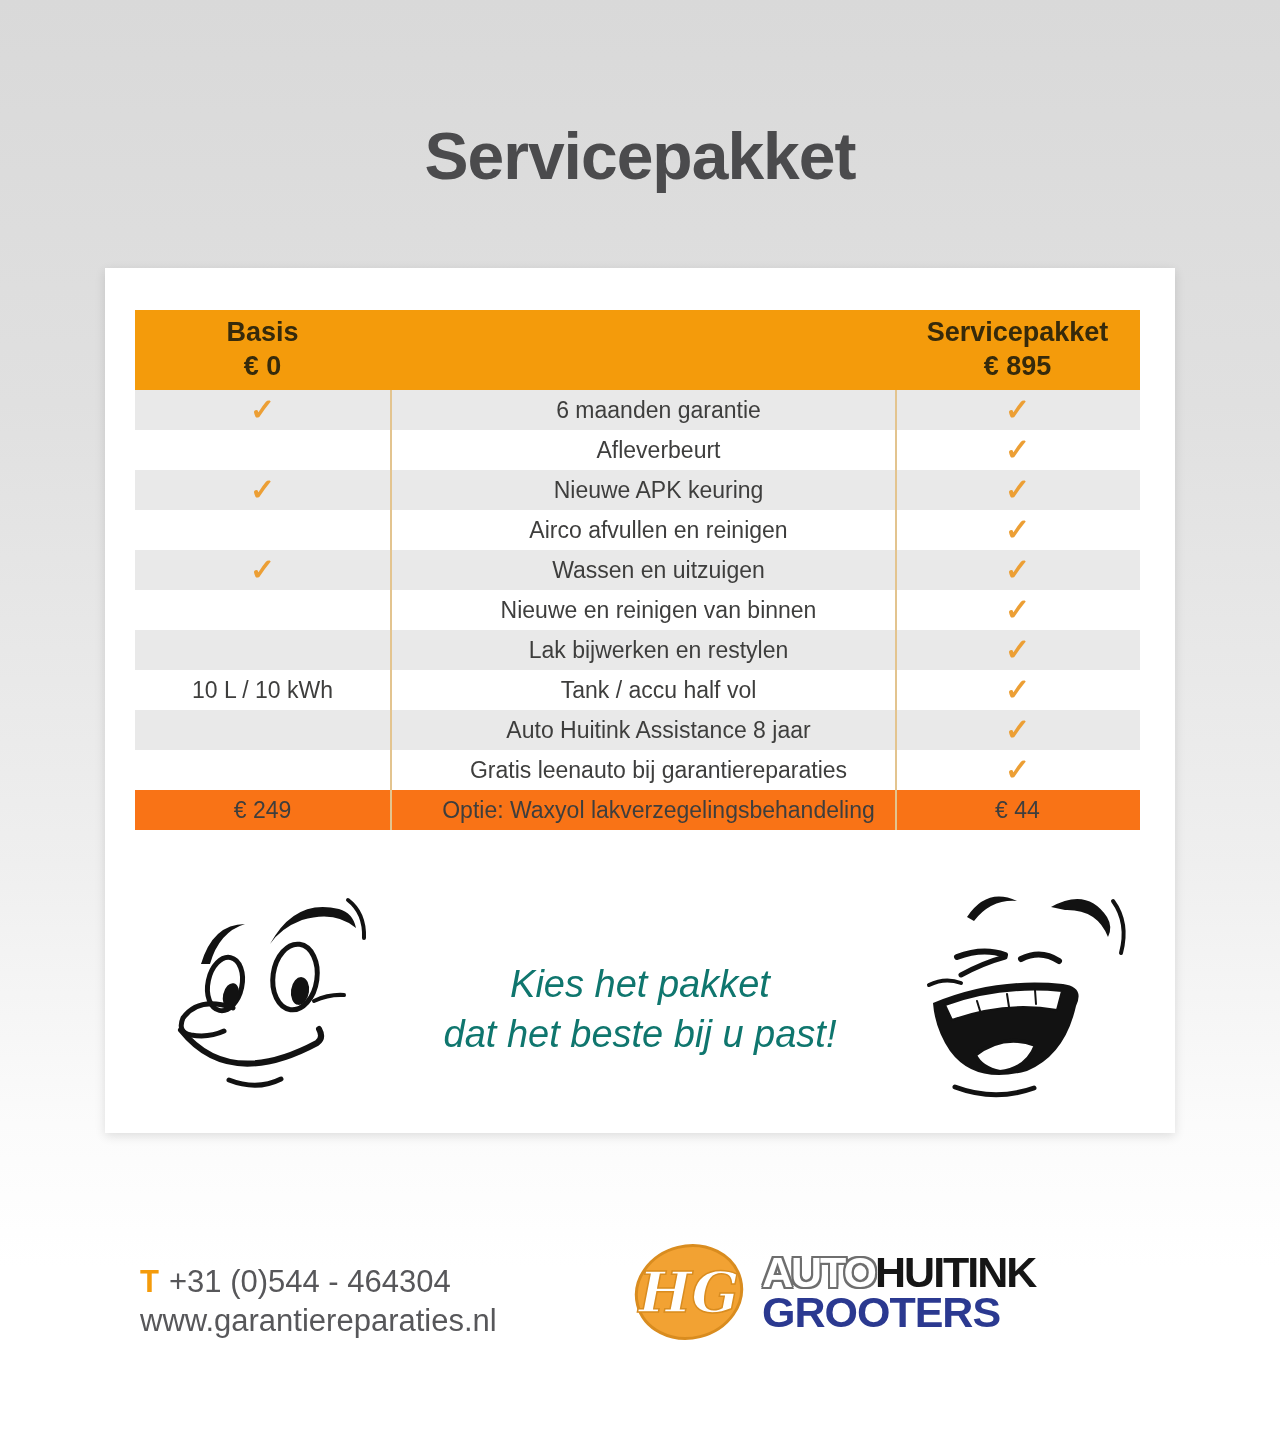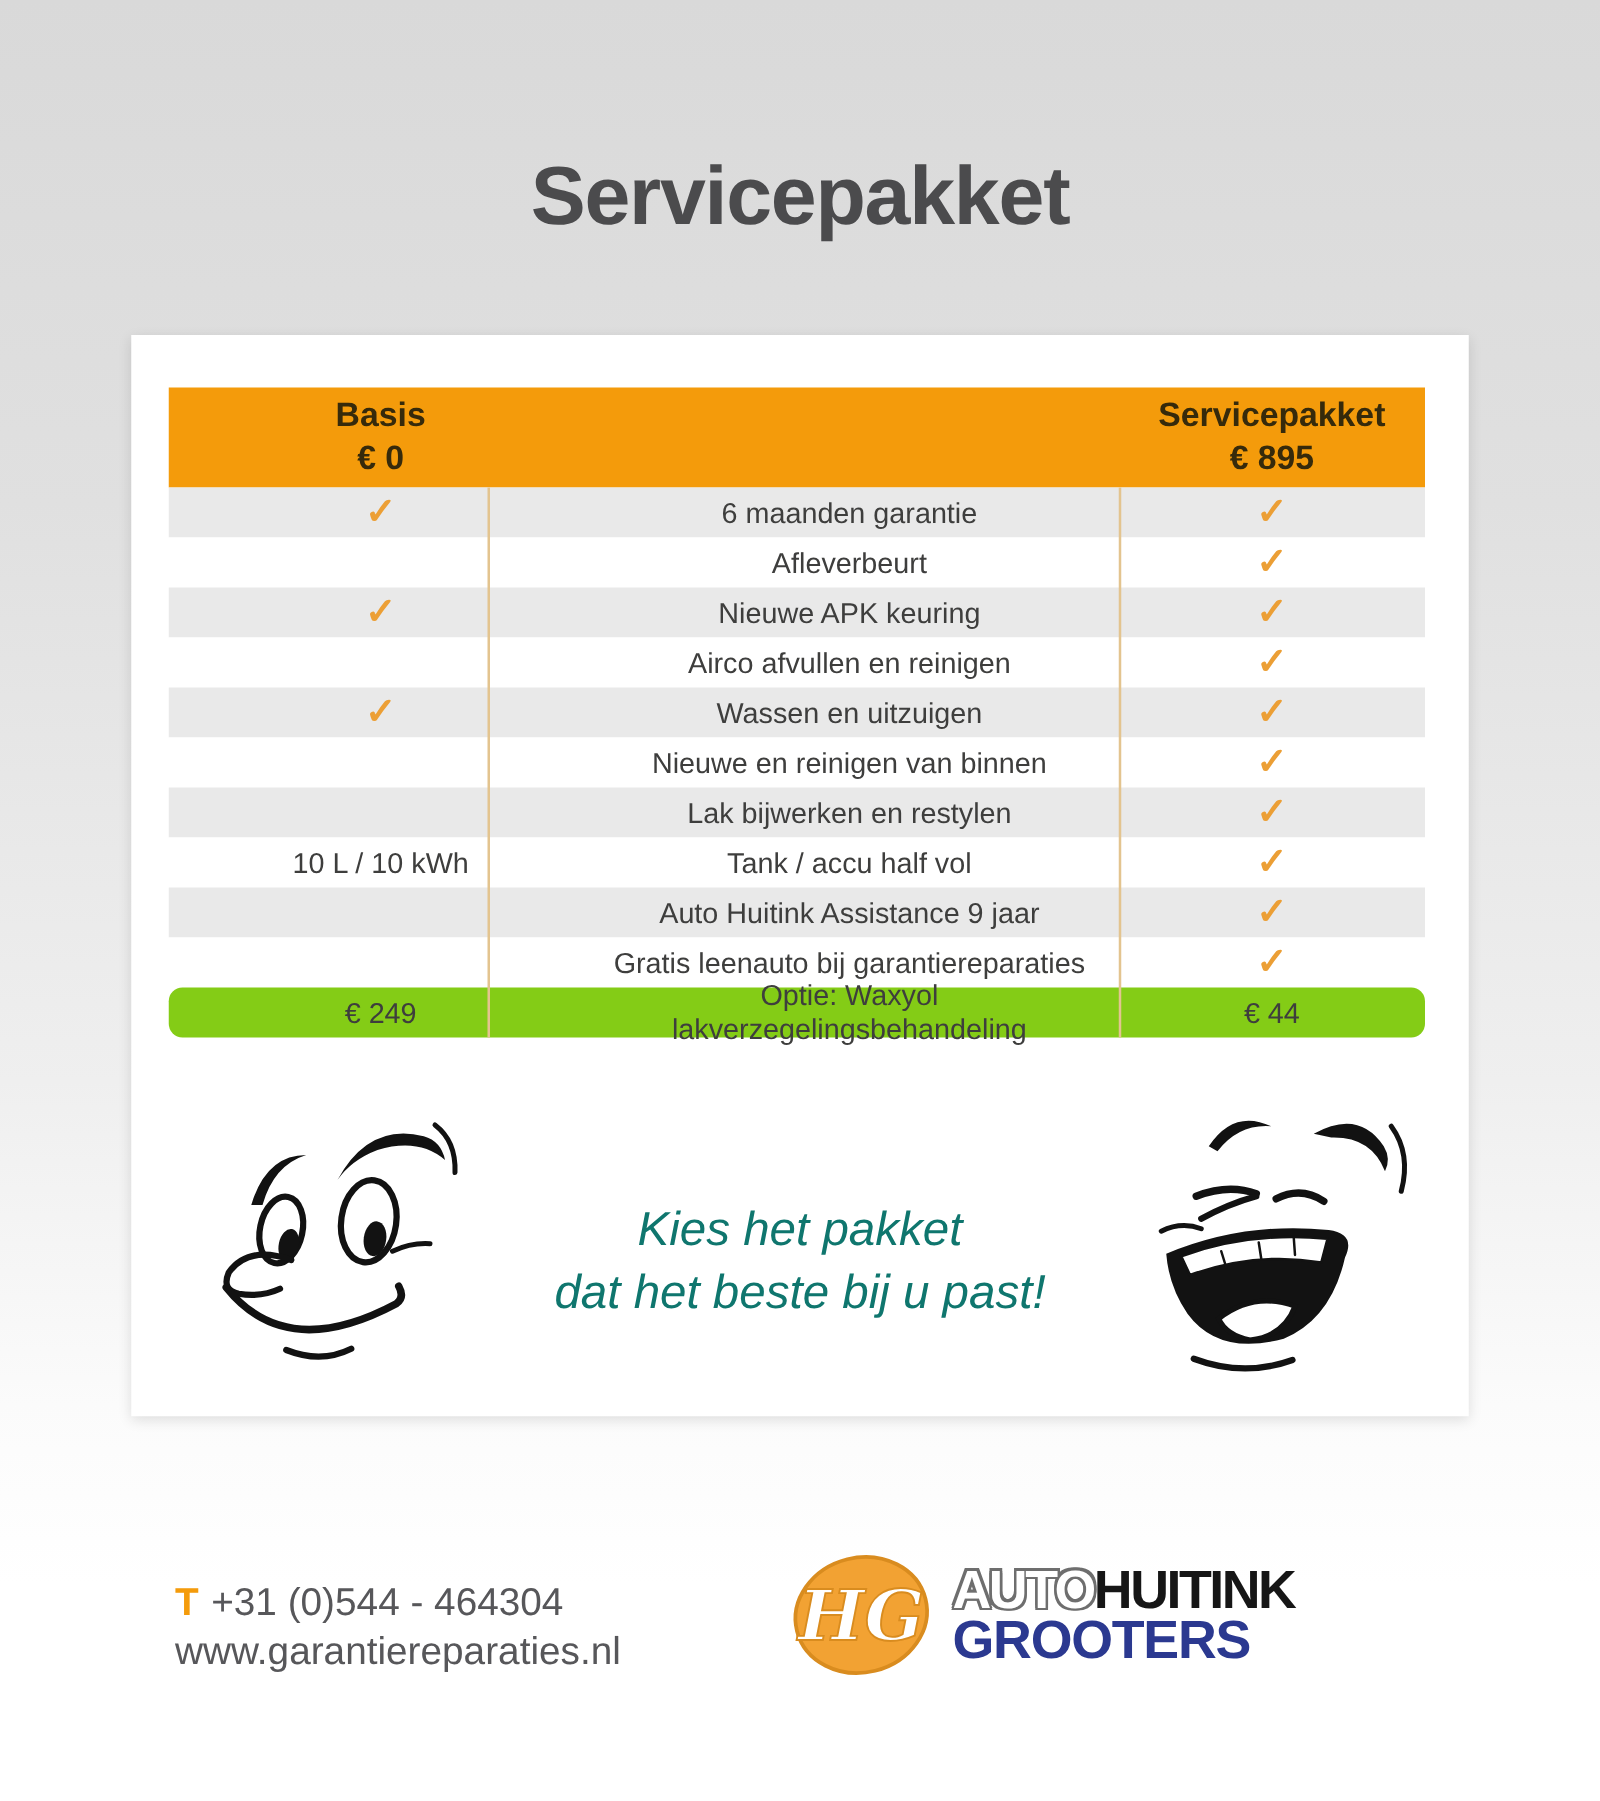--- a/index.html
+++ b/index.html
@@ -17,28 +17,28 @@
   .card {
     position:absolute; left:105px; top:268px; width:1070px; height:865px;
     background:#ffffff; box-shadow:0 3px 10px rgba(0,0,0,0.12);
   }
   .table { position:absolute; left:30px; top:42px; width:1005px; height:520px; }
   .thead {
     display:flex; height:80px; background:#f49b0b;
     font-weight:bold; font-size:27px; color:#362a0b; line-height:1.25;
   }
   .cell { display:flex; align-items:center; justify-content:center; text-align:center; }
-  .cell.basis { width:255px; flex:none;margin-left:42px; }
+  .cell.basis { width:255px; flex:none; }
   .cell.mid   { flex:1;padding-left:32px; }
   .cell.service { width:245px; flex:none; }
   .thead .cell { flex-direction:column; justify-content:center; }
   .row { display:flex; height:40px; font-size:23px; color:#3e3e3d; }
   .row:nth-child(odd) { background:#e9e9e9; }
   .row:nth-child(even){ background:#ffffff; }
-  .row.option { background:#84cc16;border-radius:11px; }
+  .row.option { background:#f97316; }
   .check { color:#ec9f35; font-size:30px; font-weight:bold; line-height:1; }
   .sep { position:absolute; top:80px; bottom:0; width:2px; background:#e3c48f; z-index:2; }
   .sep1 { left:255px; } .sep2 { left:760px; }
   .tagline {
     position:absolute; left:0; top:655px; width:1070px; text-align:center;
     font-style:italic; font-size:38px; color:#0f766e; line-height:50px;margin-top:36px;
   }
   .face { position:absolute; }
   .face-left  { left:62px;  top:612px; }
   .face-right { left:810px; top:605px; }
@@ -140,21 +140,21 @@
   <div class="row">
     <div class="cell basis">10 L / 10 kWh</div>
     <div class="cell mid">Tank / accu half vol</div>
     <div class="cell service">
             <span class="check">✓</span>
           </div>
   </div>
 
   <div class="row">
     <div class="cell basis"></div>
-    <div class="cell mid">Auto Huitink Assistance 9 jaar</div>
+    <div class="cell mid">Auto Huitink Assistance 8 jaar</div>
     <div class="cell service">
             <span class="check">✓</span>
           </div>
   </div>
 
   <div class="row">
     <div class="cell basis"></div>
     <div class="cell mid">Gratis leenauto bij garantiereparaties</div>
     <div class="cell service">
             <span class="check">✓</span>

